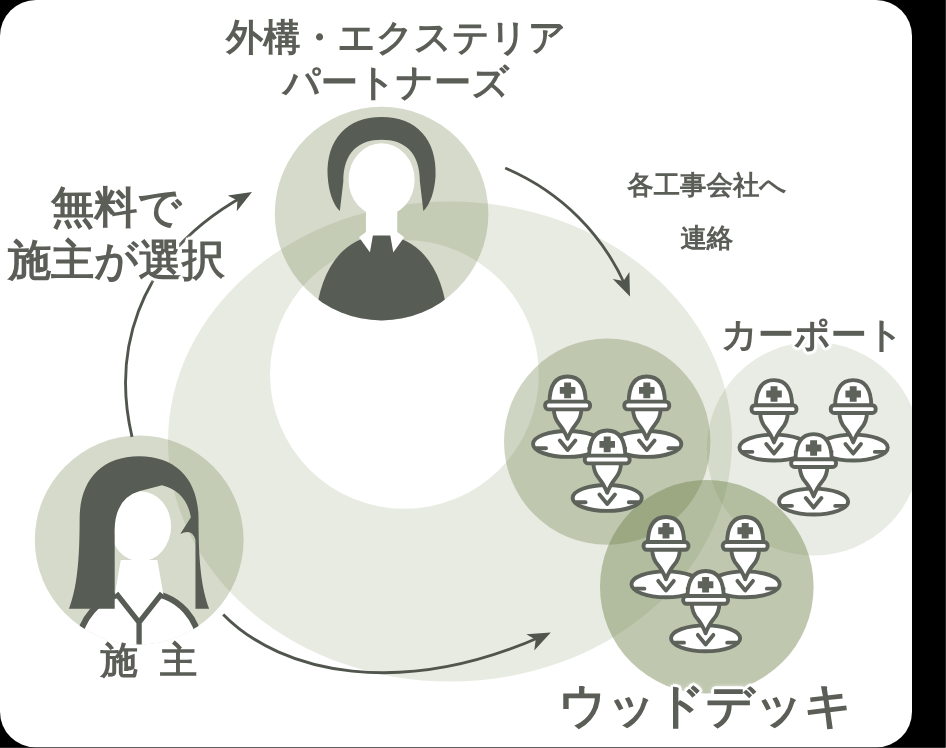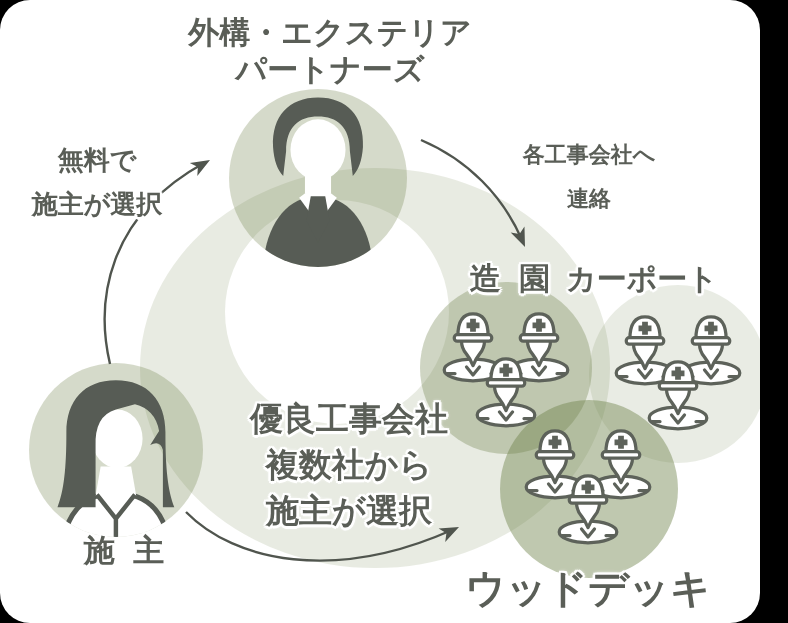--- a/index.html
+++ b/index.html
@@ -6,25 +6,25 @@
   .stage{position:relative;width:760px;height:623px;background:var(--canvas,#fff);
          border-radius:30px;overflow:hidden;
          font-family:Liberation Mono, monospace;}
   .stage svg{position:absolute;left:0;top:0;}
   .lbl{position:absolute;transform:translateX(-50%);text-align:center;
        color:var(--ink,#5a5e57);font-weight:bold;white-space:nowrap;
        text-shadow:-2.5px 0 0 #fff,2.5px 0 0 #fff,0 -2.5px 0 #fff,0 2.5px 0 #fff,
                    -1.8px -1.8px 0 #fff,1.8px -1.8px 0 #fff,-1.8px 1.8px 0 #fff,1.8px 1.8px 0 #fff,
                    0 0 5px #fff,0 0 5px #fff;}
   .title{left:330px;top:16px;font-size:31px;line-height:37px;}
-  .free-call{left:97px;top:140px;font-size:26px;line-height:44px;}
+  .free-call{left:97px;top:154px;font-size:36px;line-height:44px;}
   .contact{left:589px;top:135px;font-size:22px;line-height:44px;}
   .selection{left:349px;top:399px;font-size:33px;line-height:46px;}
   .node-zouen{left:510px;top:258px;font-size:31px;}
-  .node-carport{left:642px;top:259px;font-size:30px;}
+  .node-carport{left:677px;top:259px;font-size:30px;}
   .node-owner{left:124px;top:530px;font-size:31px;}
   .node-wooddeck{left:588px;top:561px;font-size:40px;}
 </style>
 </head>
 <body>
 
 <div class="stage">
 
   <svg width="788" height="623" viewBox="0 0 788 623">
     <defs>
@@ -117,24 +117,18 @@
   <div class="lbl free-call">
     <div>無料で</div>
     <div>施主が選択</div>
   </div>
 
   <div class="lbl contact">
     <div>各工事会社へ</div>
     <div>連絡</div>
   </div>
 
-  <div class="lbl selection">
-    <div>優良工事会社</div>
-    <div>複数社から</div>
-    <div>施主が選択</div>
-  </div>
 
-  <div class="lbl node-zouen">造 園</div>
   <div class="lbl node-carport">カーポート</div>
   <div class="lbl node-owner">施 主</div>
   <div class="lbl node-wooddeck">ウッドデッキ</div>
 
 </div>
 
 </body></html>

